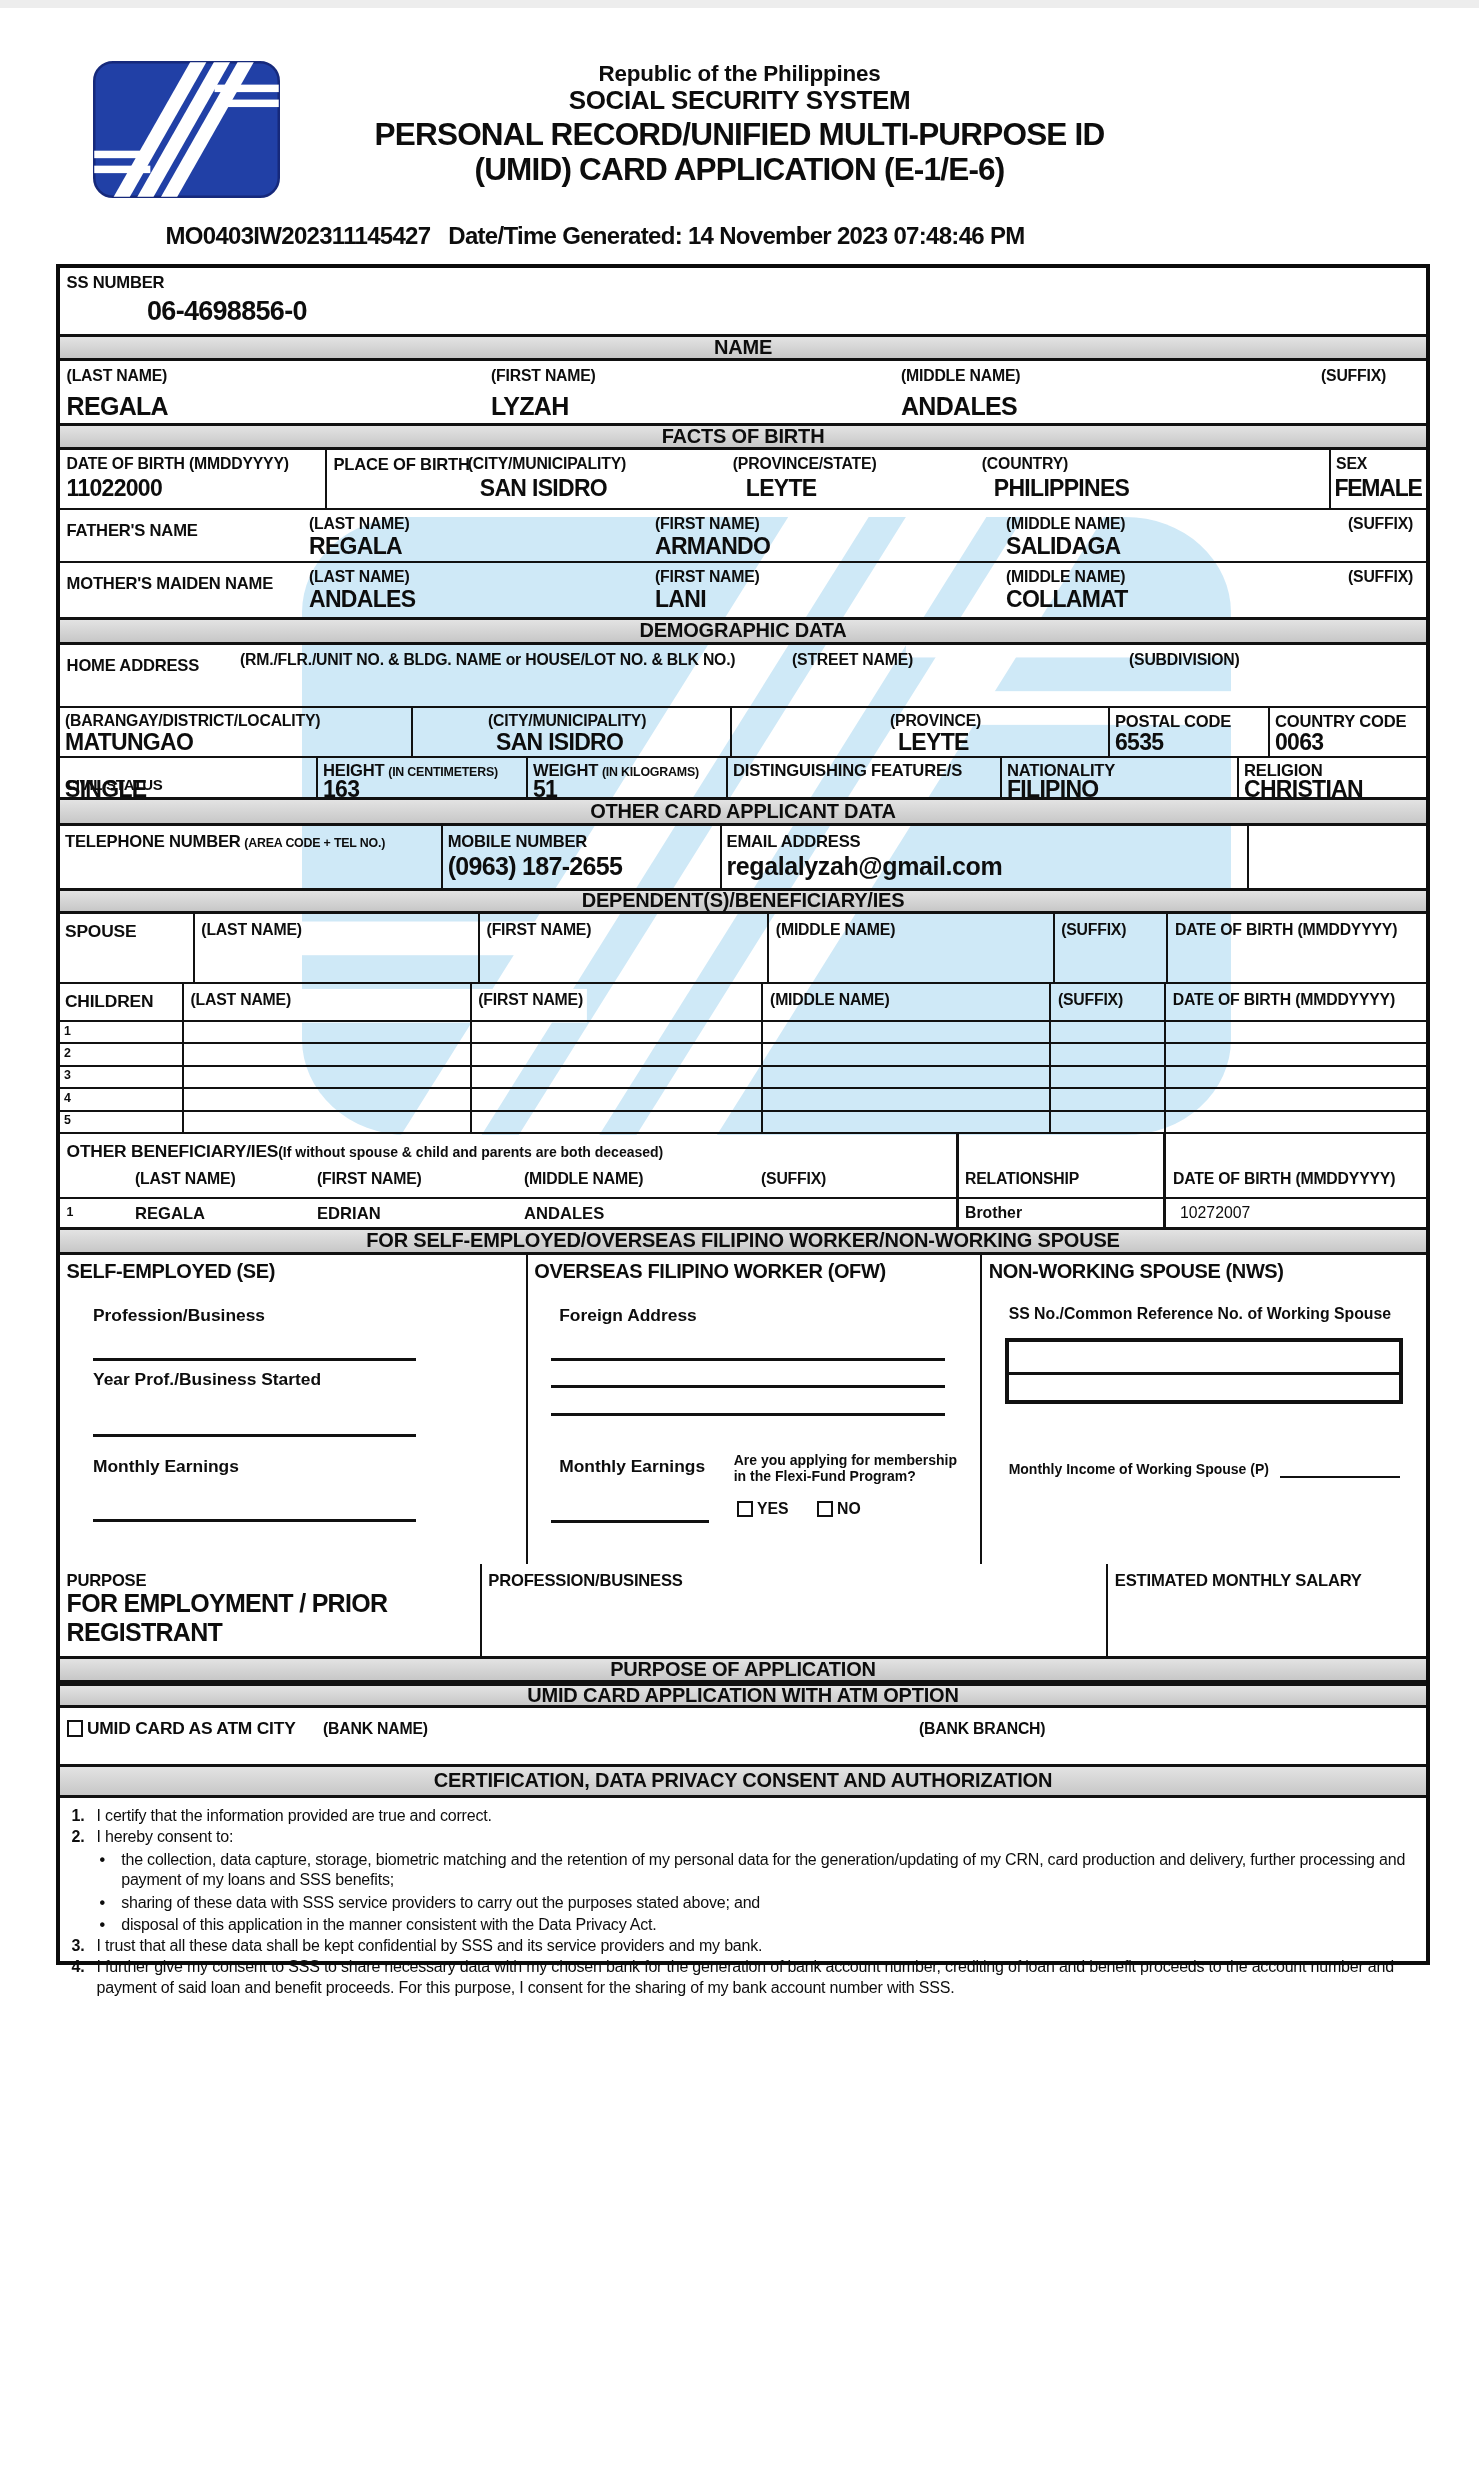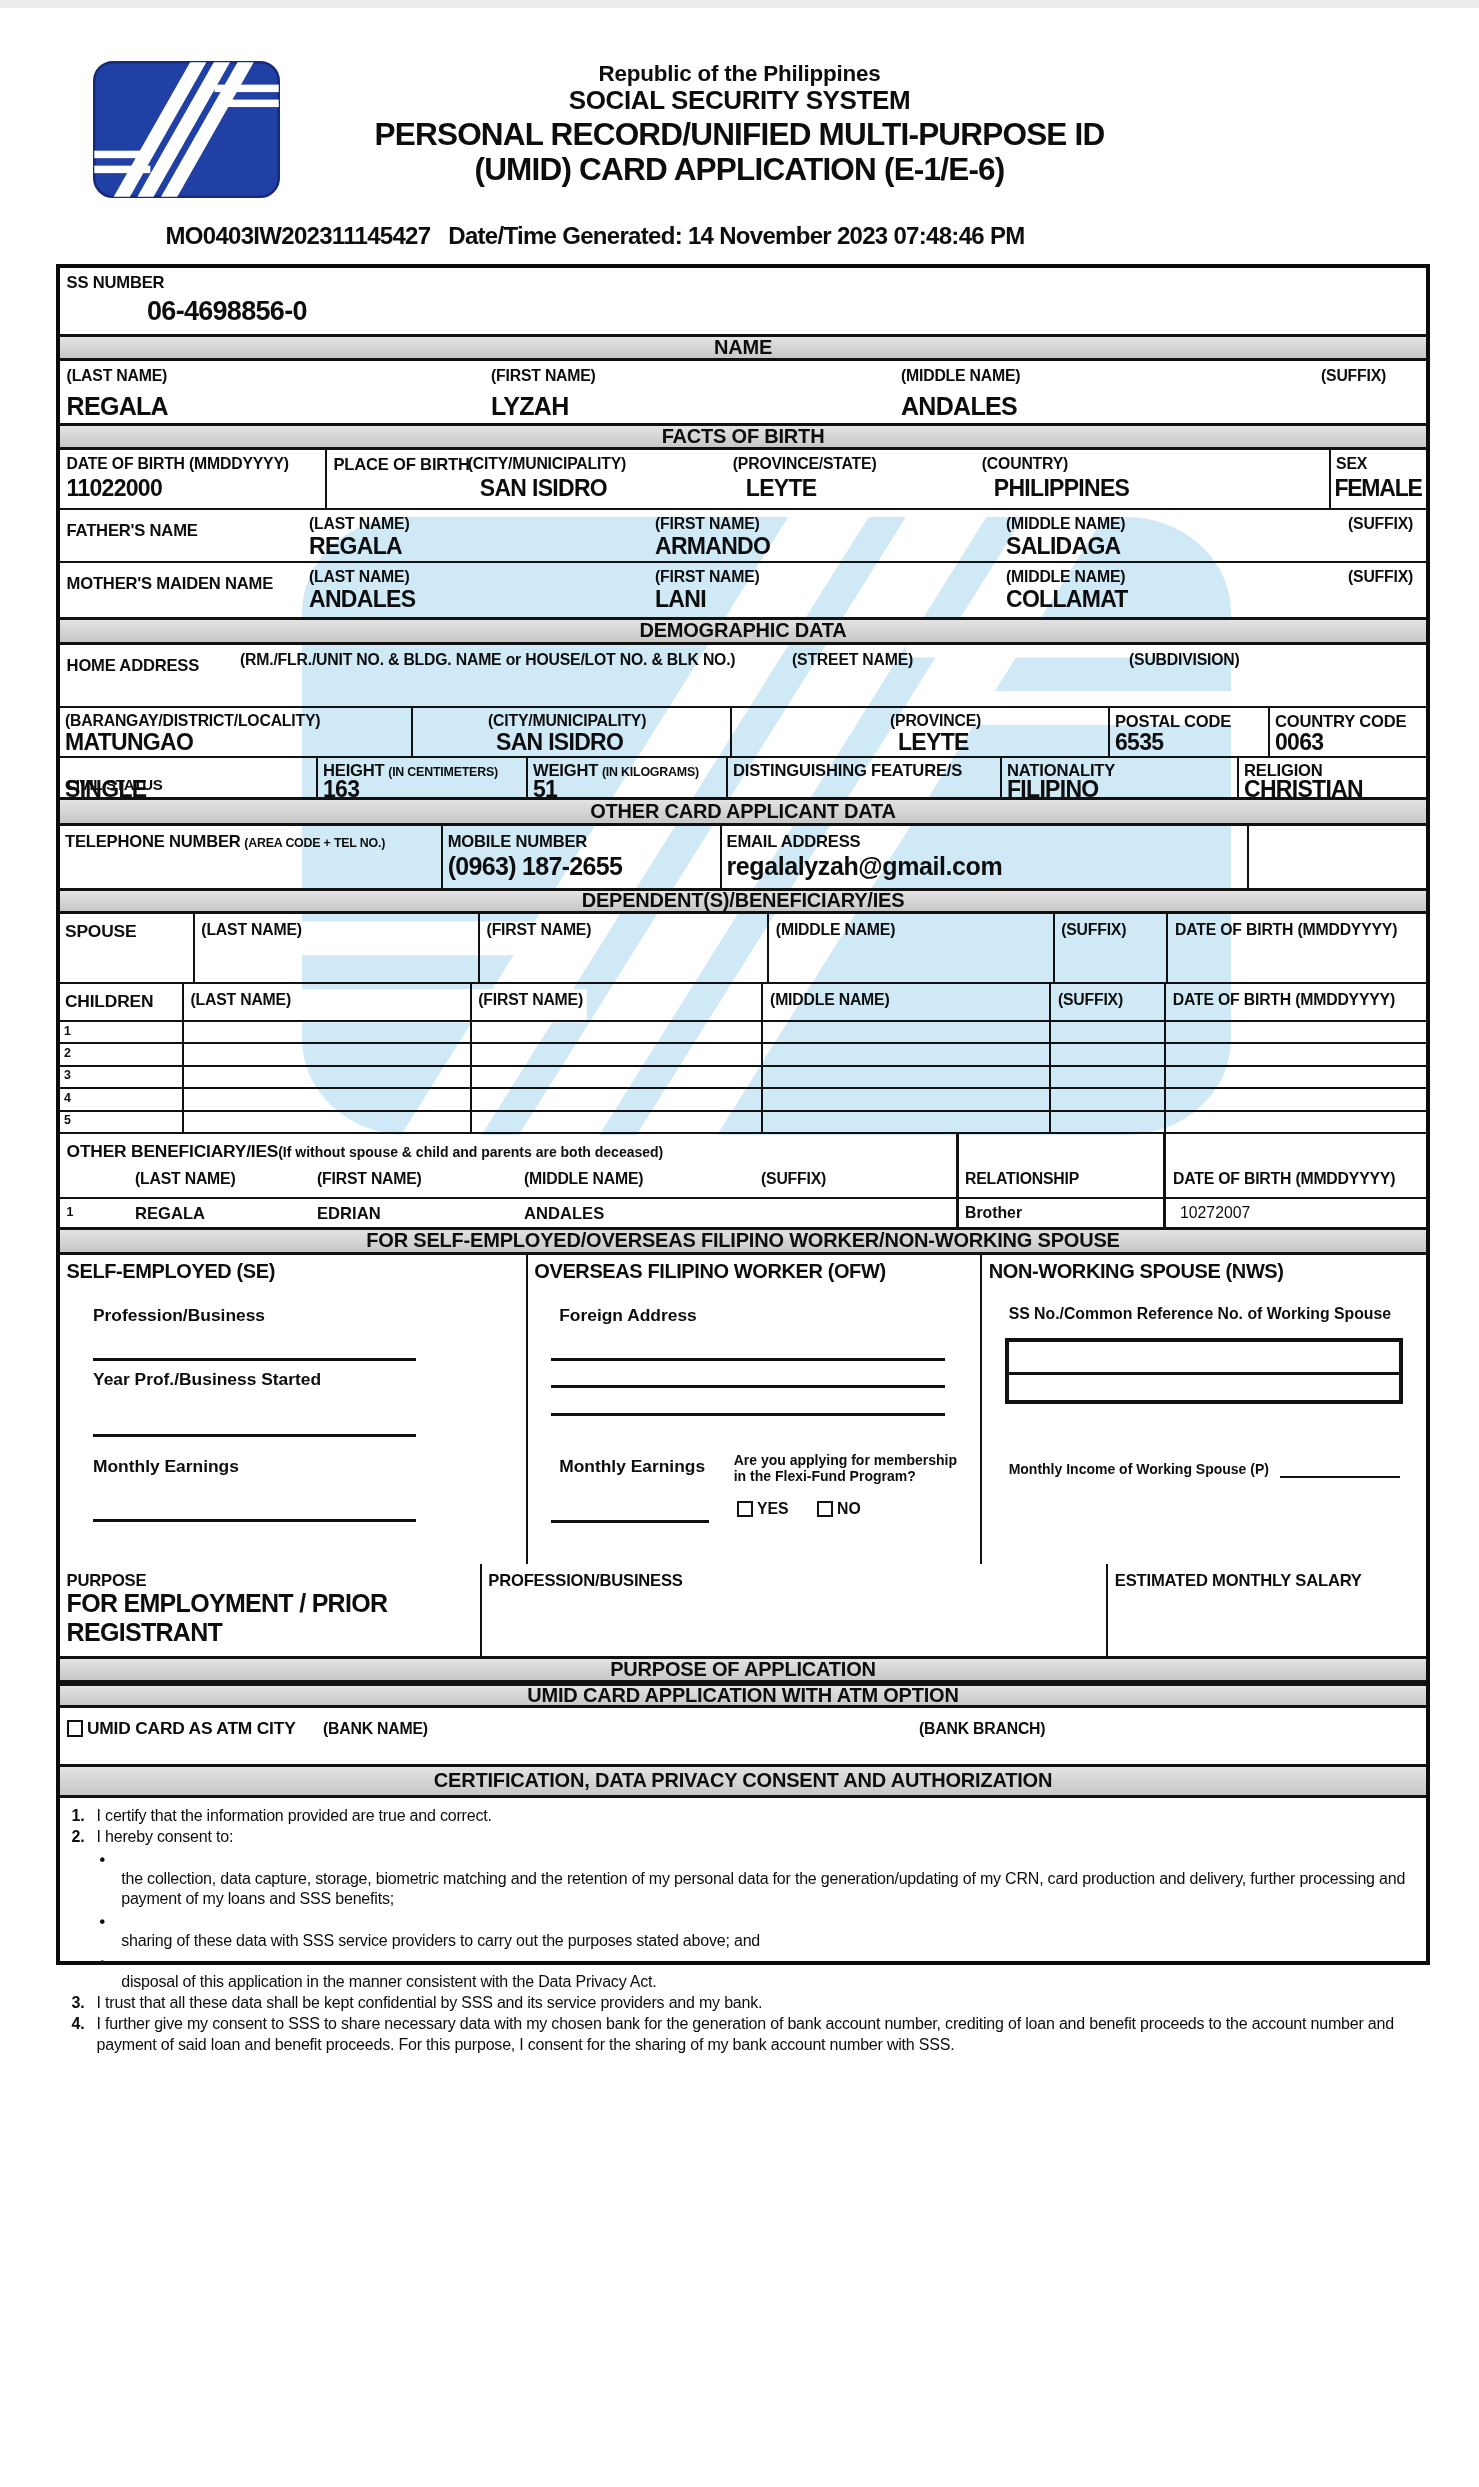--- a/index.html
+++ b/index.html
@@ -35,21 +35,21 @@
   .abs{position:absolute;}
   .uline{position:absolute;background:#111;height:3.3px;}
   .cb{display:inline-block;width:16.6px;height:16.6px;border:2.5px solid #111;box-sizing:border-box;
       background:#fff;vertical-align:middle;}
   .certblock{padding:8.3px 13.3px 0 11.6px;font-size:16px;letter-spacing:-0.2px;line-height:1.3;}
   .citem{display:flex;}
   .citem .n{width:25px;flex:none;font-weight:bold;}
   .citem .tx{flex:1;}
   .cbullet{display:flex;margin-left:28px;margin-top:1.7px;}
   .cbullet .b{width:21.6px;flex:none;font-weight:bold;}
-  .cbullet .tx{flex:1;margin-top:19px;}
+  .cbullet .tx{flex:1;}
 </style>
 </head>
 <body>
 
 <div class="page">
   <div class="topstrip"></div>
 
   <div class="logo">
     <svg width="187" height="143" viewBox="0 0 300 220">
       <defs>

